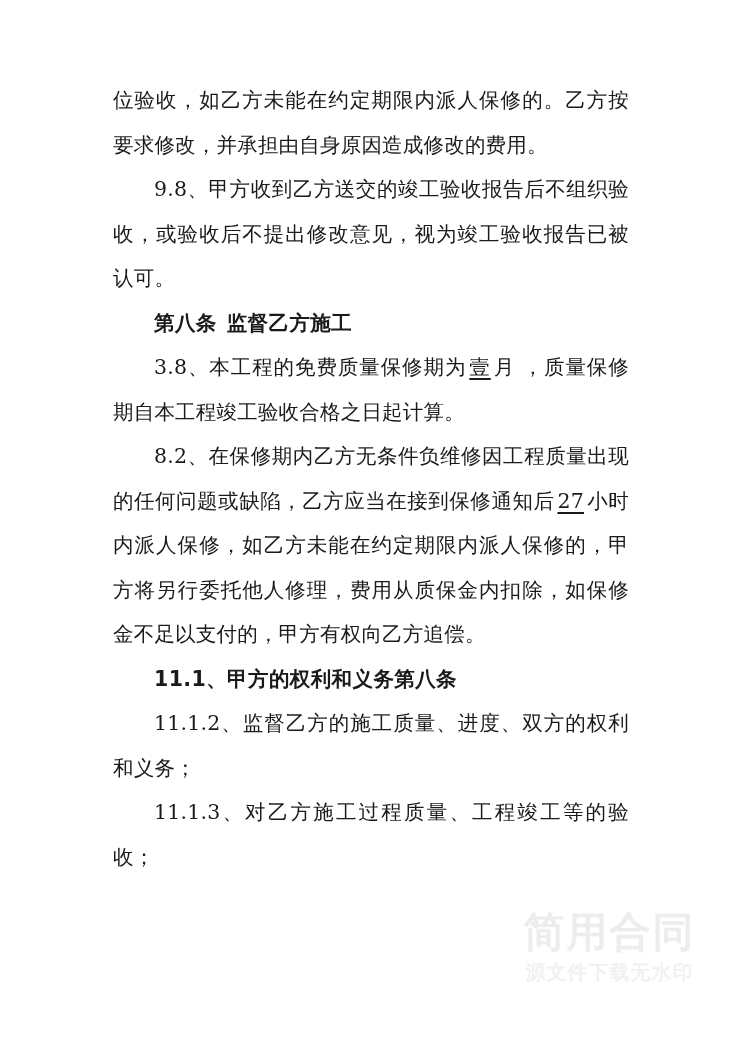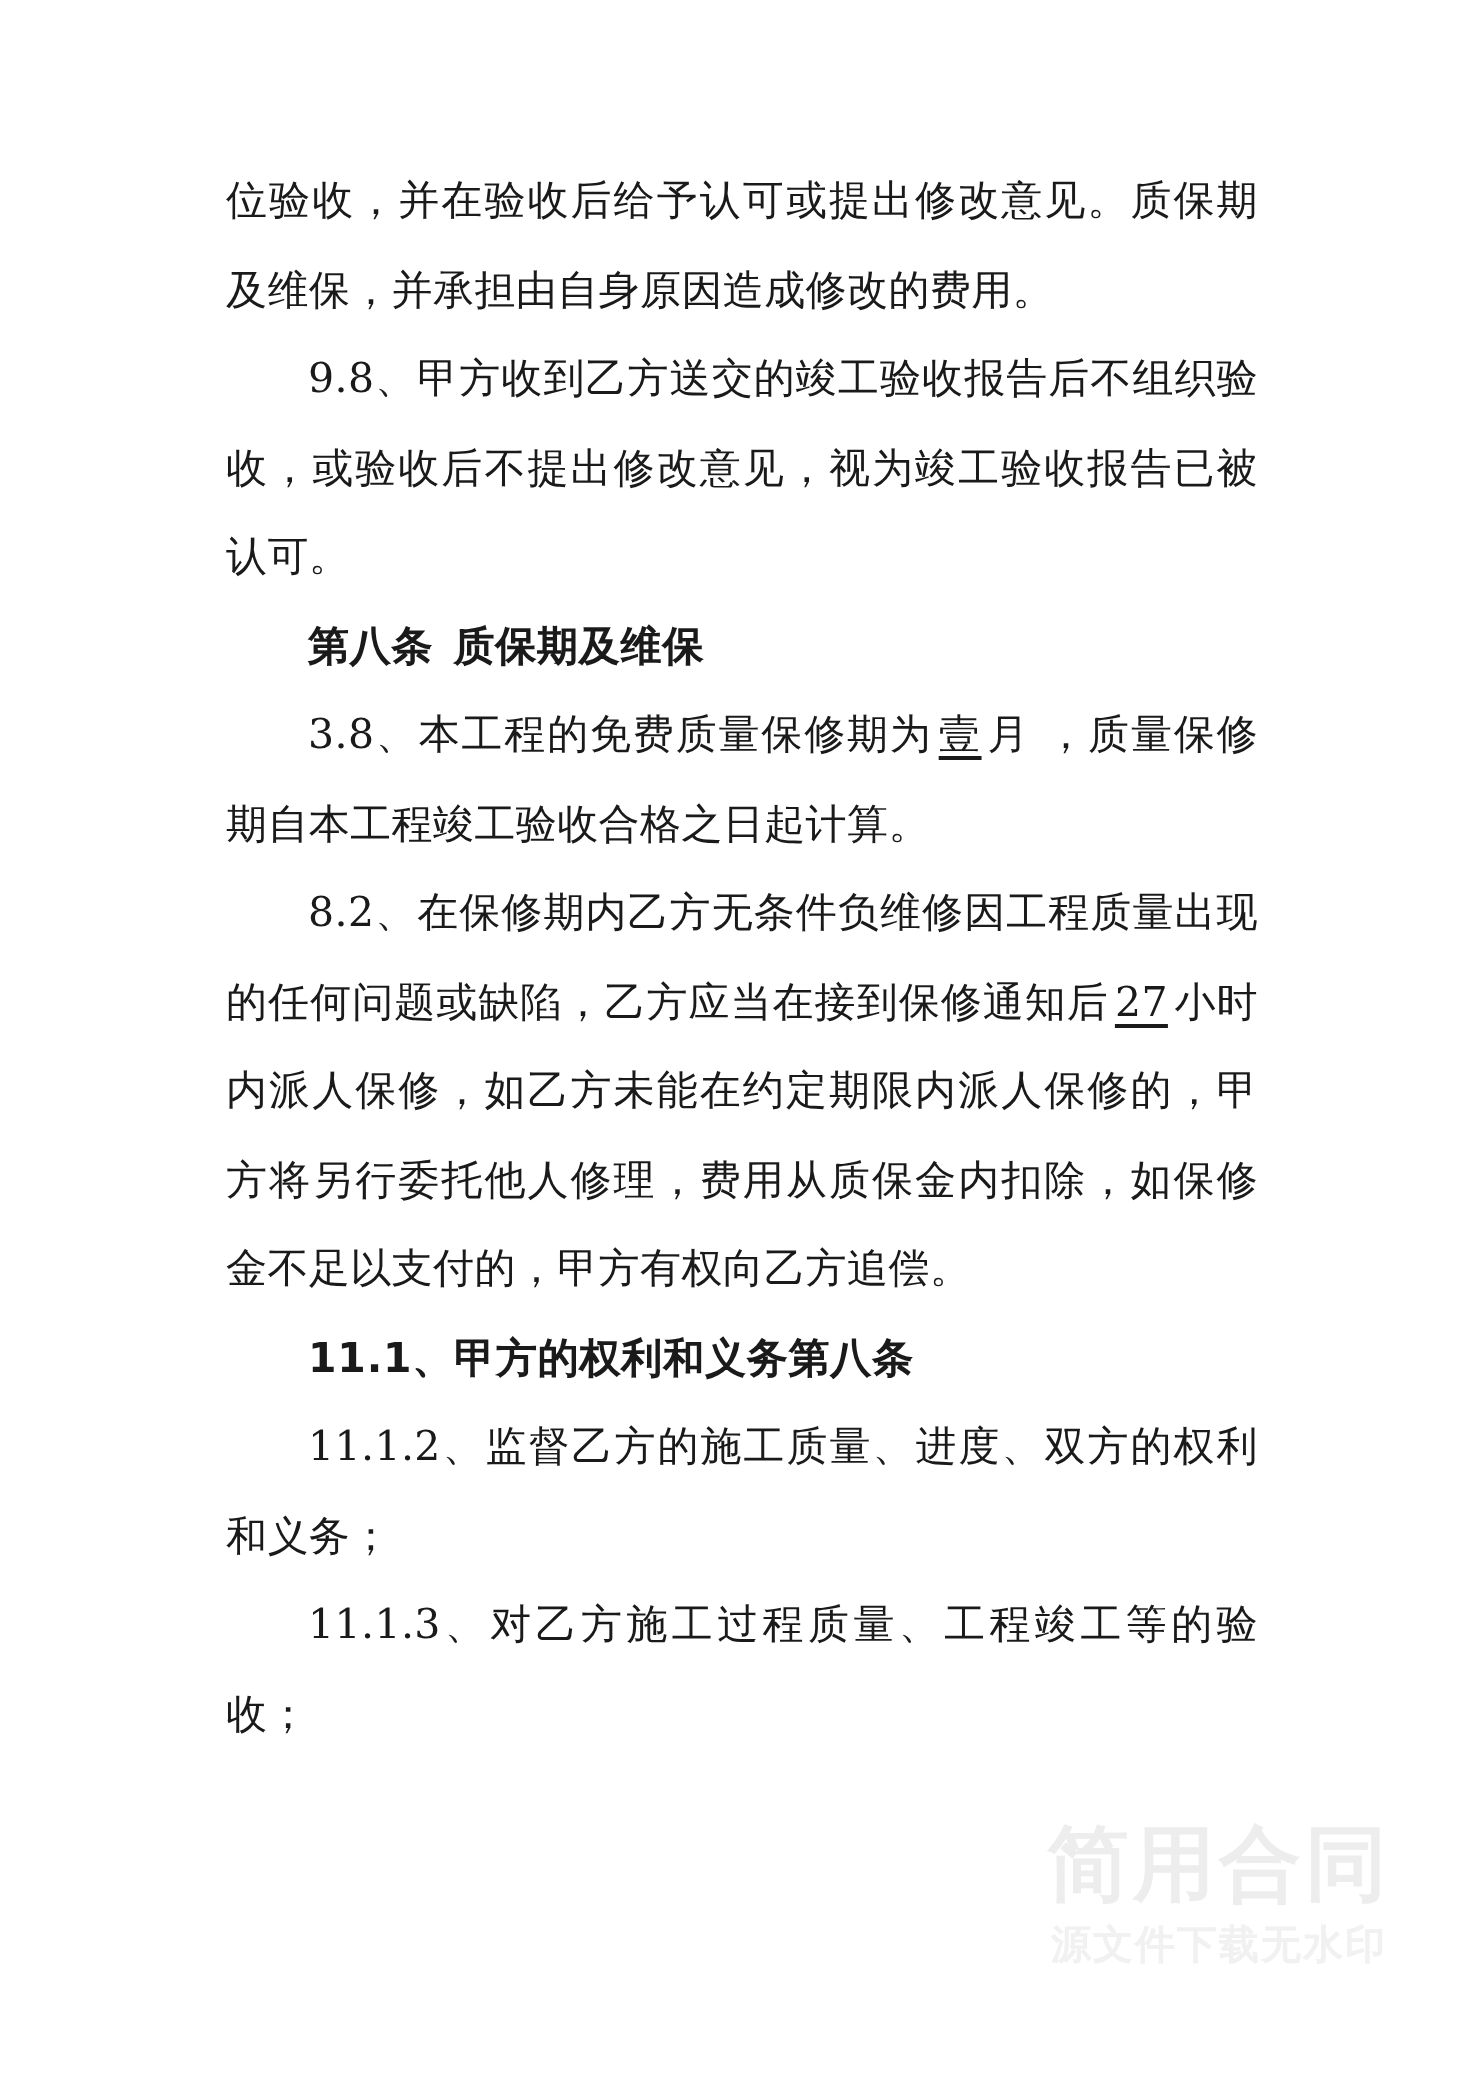--- a/index.html
+++ b/index.html
@@ -90,26 +90,26 @@
     margin-top: 2px;
   }
 </style>
 </head>
 <body>
 
 <div id="page">
 
   <div id="content">
 
-    <p class="para">位验收，并在验收后给予认可或提出修改意见。质保期及维保，并承担由自身原因造成修改的费用。</p>
+    <p class="para">位验收，如乙方未能在约定期限内派人保修的。乙方按要求修改，并承担由自身原因造成修改的费用。</p>
 
     <p class="para indent">9.8、甲方收到乙方送交的竣工验收报告后不组织验收，或验收后不提出修改意见，视为竣工验收报告已被认可。</p>
 
     <p class="heading">
-      <span>第八条</span><span class="gap"></span><span>质保期及维保</span>
+      <span>第八条</span><span class="gap"></span><span>监督乙方施工</span>
     </p>
 
     <p class="para indent">
       <span>3.8、本工程的免费质量保修期为</span><span class="fill">壹</span><span>月 ，质量保修期自本工程竣工验收合格之日起计算。</span>
     </p>
 
     <p class="para indent">
       <span>8.2、在保修期内乙方无条件负维修因工程质量出现的任何问题或缺陷，乙方应当在接到保修通知后</span><span class="fill">27</span><span>小时内派人保修，如乙方未能在约定期限内派人保修的，甲方将另行委托他人修理，费用从质保金内扣除，如保修金不足以支付的，甲方有权向乙方追偿。</span>
     </p>
 

